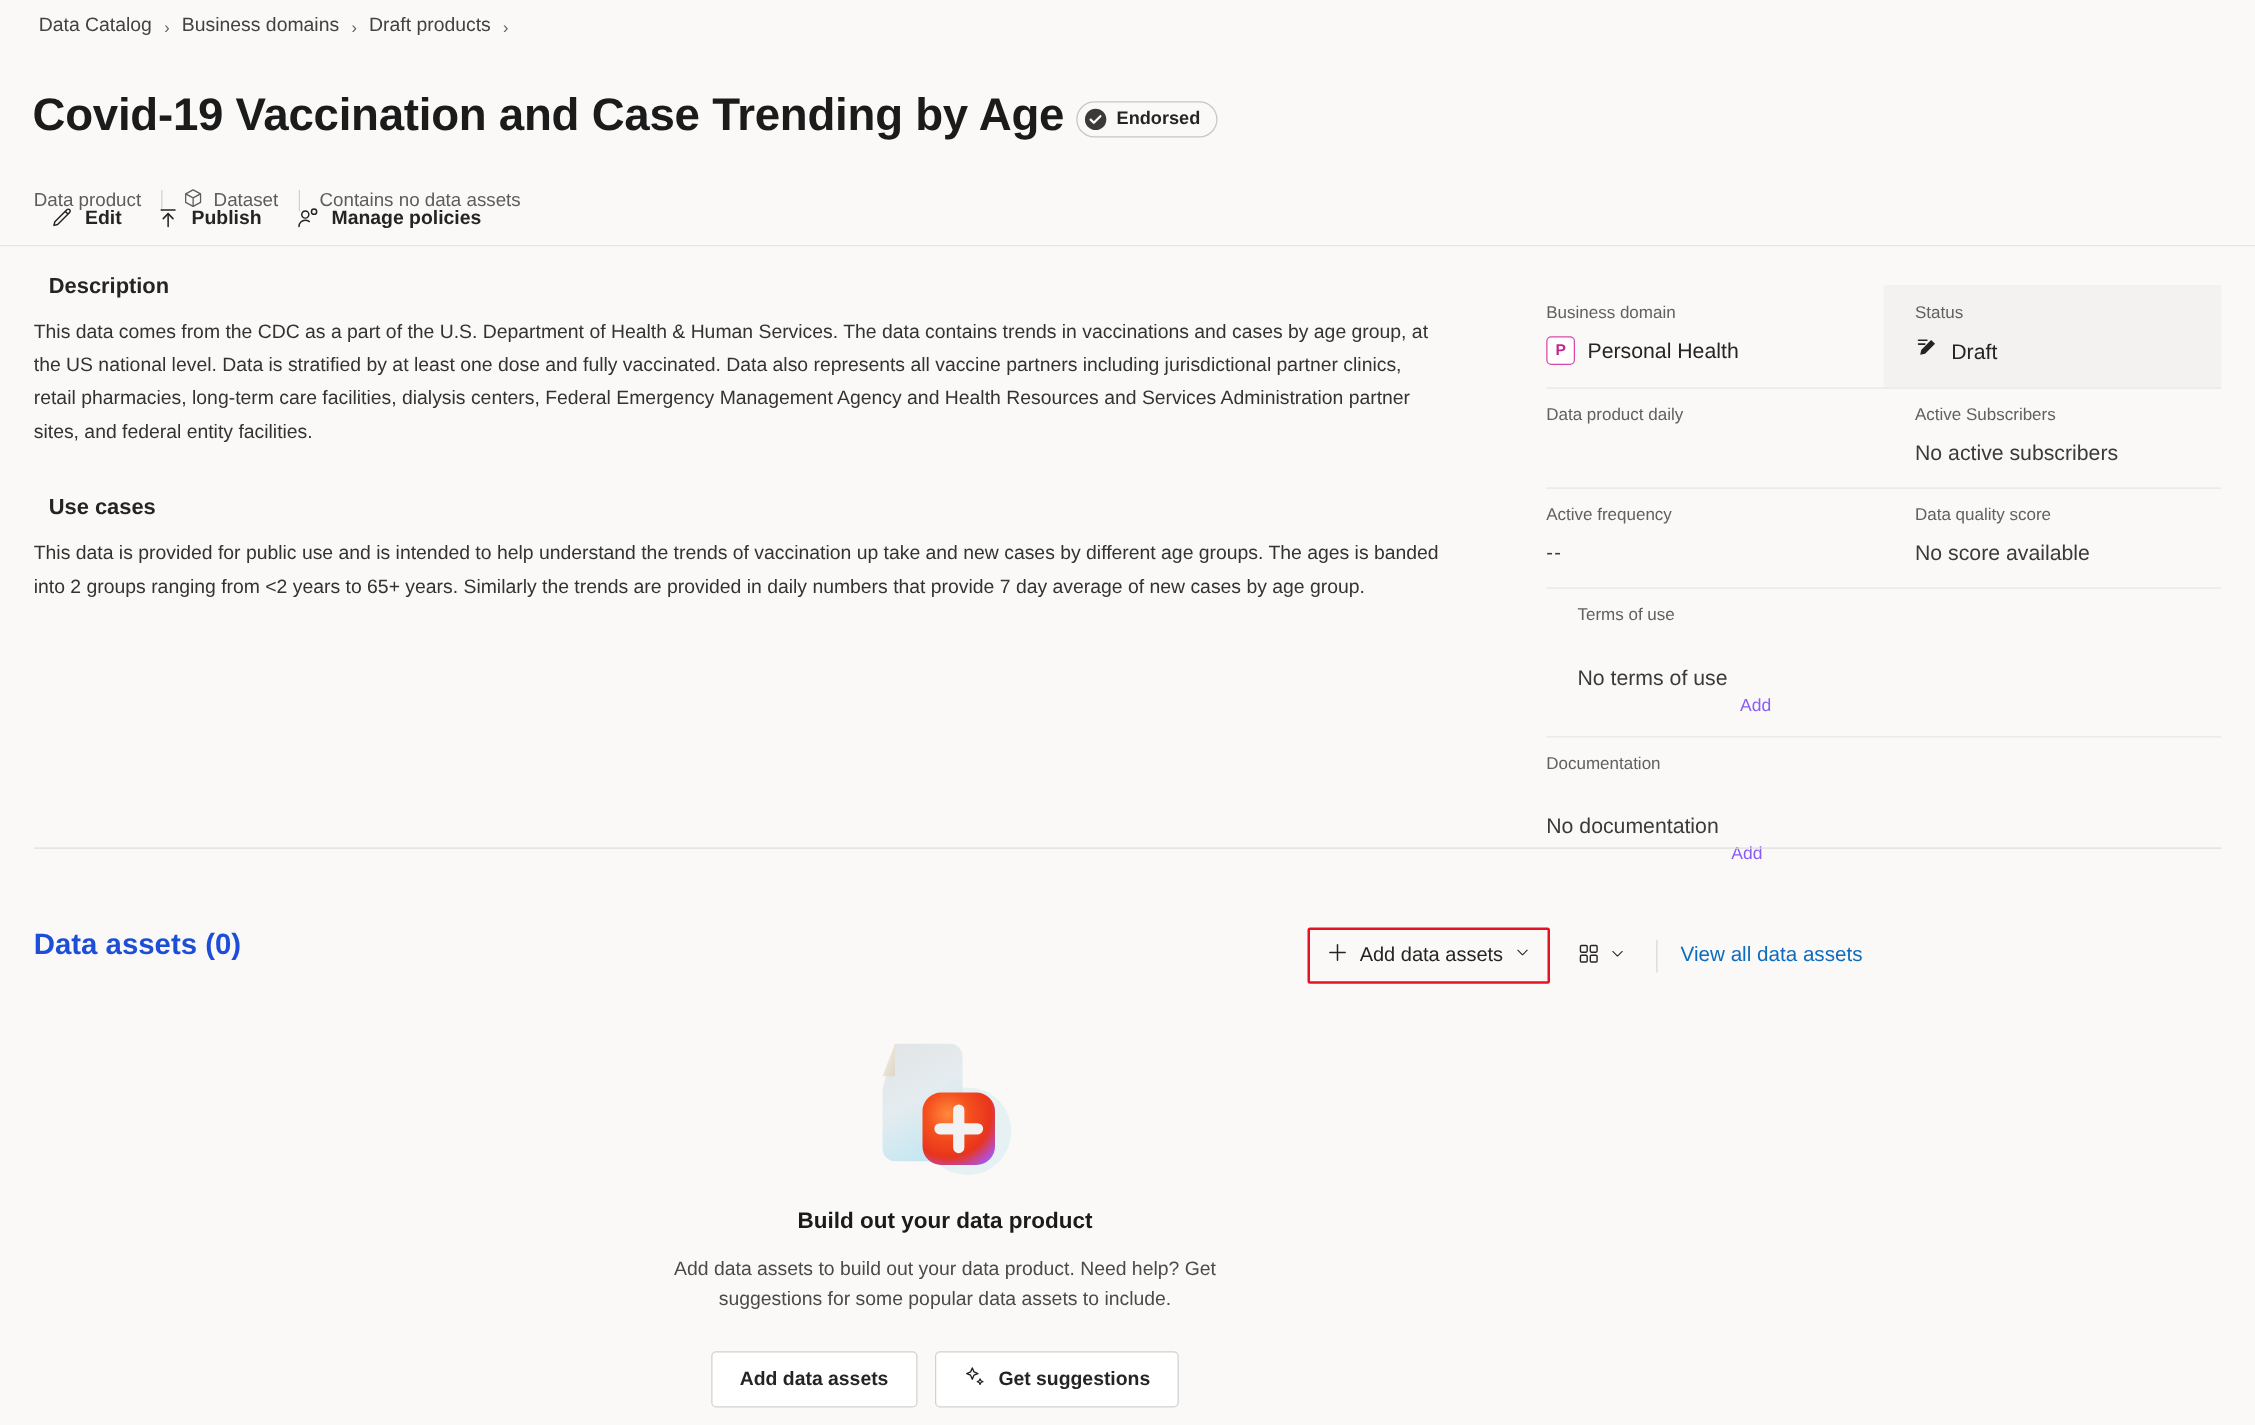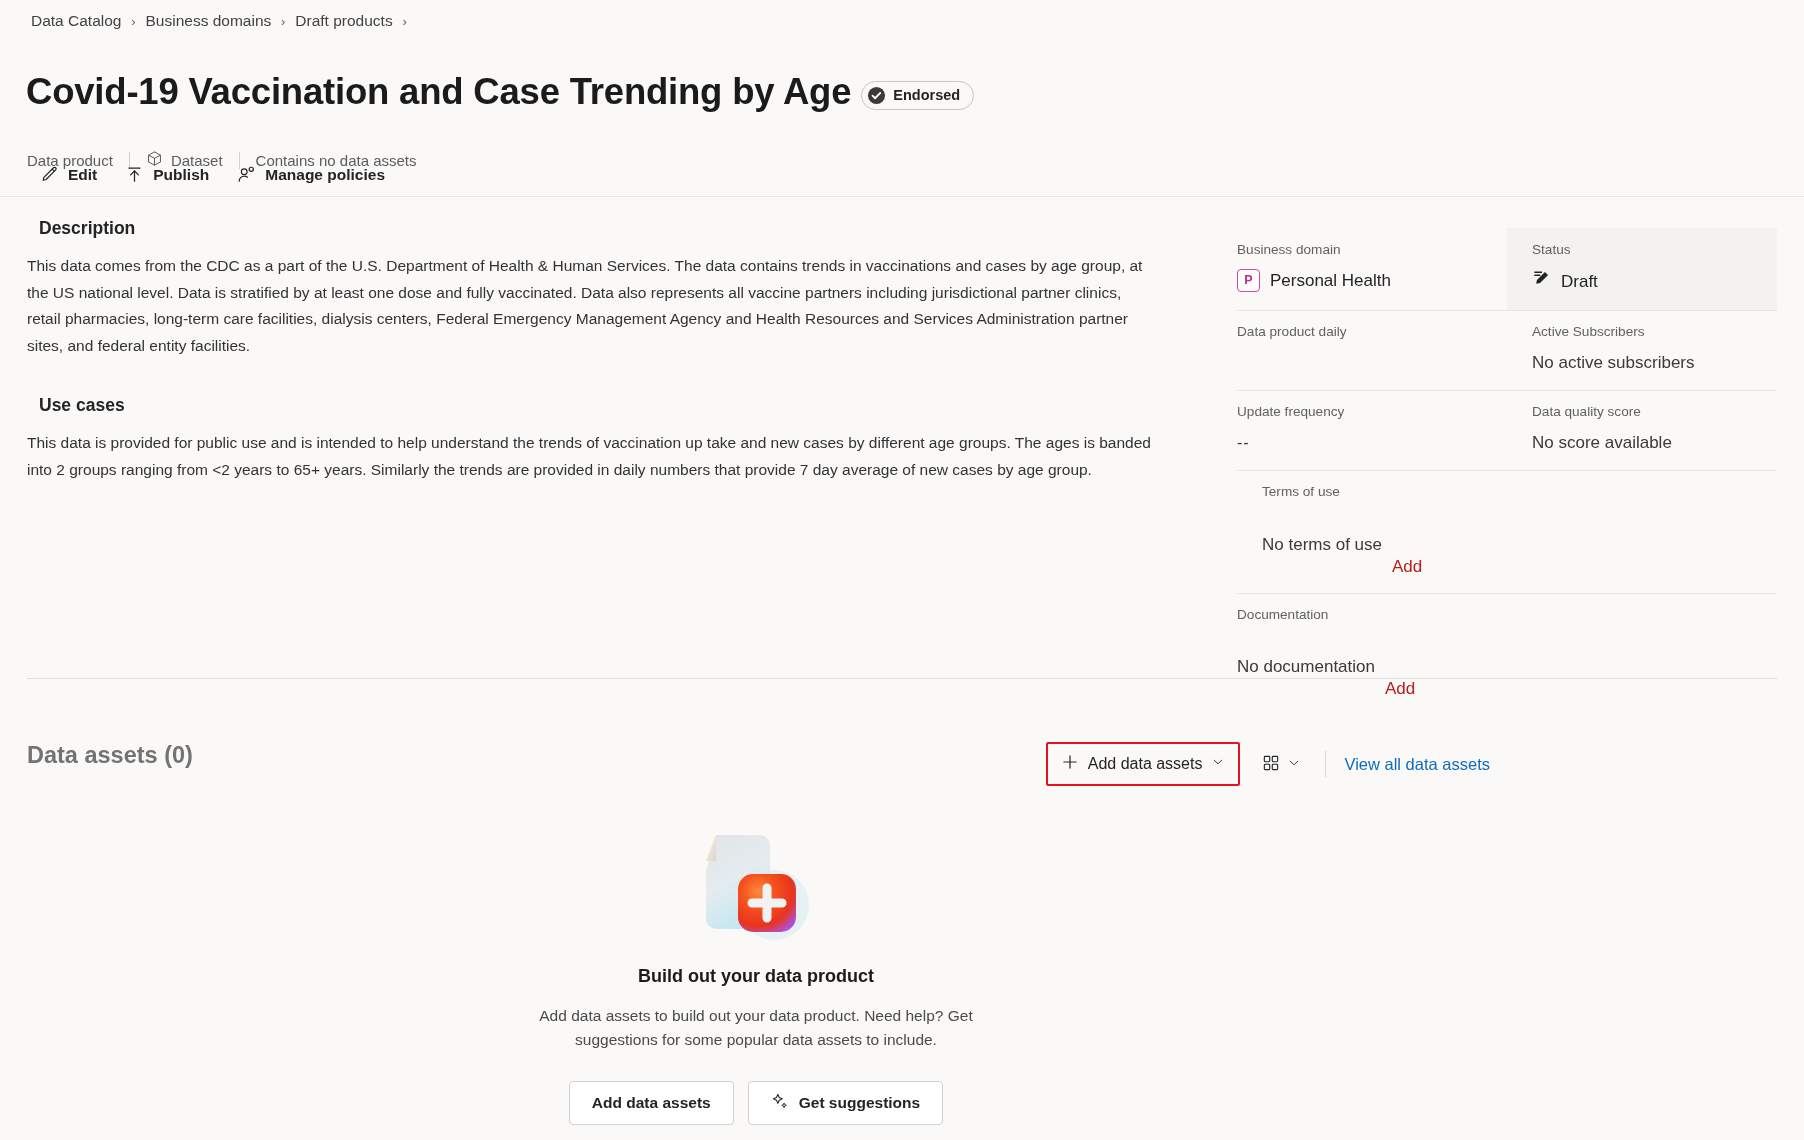--- a/index.html
+++ b/index.html
@@ -99,34 +99,34 @@
     gap: 10px; min-height: 23px; line-height: 1.25;
   }
   .prop-value.muted { color: #3b3a39; }
   .dom-chip {
     display: inline-flex; align-items: center; justify-content: center;
     width: 23px; height: 23px; border: 1.4px solid #d946a8;
     color: #c2298f; border-radius: 4px; font-size: 12.5px; font-weight: 600;
     background: #fff;
   }
   .link {
-    color: #b91c1c; cursor: pointer; font-size: 17px; margin-top: 44px;
+    color: #8b5cf6; cursor: pointer; font-size: 14px; margin-top: 44px;
   }
   .dash { color: #3b3a39; font-size: 16px; letter-spacing: 1px; }
 
   
   .big-rule {
     position: absolute; left: 27px; top: 678px; width: 1750px; height: 1px;
     background: #e0dedc;
   }
 
   
   .assets-head {
     position: absolute; left: 27px; top: 742px;
-    font-size: 23.5px; font-weight: 600; color: #737373;
+    font-size: 23.5px; font-weight: 600; color: #1d4ed8;
   }
   .assets-actions {
     position: absolute; right: 22px; top: 742px;
     display: flex; align-items: center; gap: 0px;
   }
   .add-assets-wrap {
     border: 2.4px solid #e81123; padding: 4px 5px; border-radius: 2px;
     margin-right: 14px;
   }
   .btn-flat {
@@ -280,21 +280,21 @@
         <div class="prop-value"></div>
       </div>
       <div class="prop-cell right">
         <div class="prop-label">Active Subscribers</div>
         <div class="prop-value muted">No active subscribers</div>
       </div>
     </div>
 
     <div class="prop-row">
       <div class="prop-cell">
-        <div class="prop-label">Update frequency</div>
+        <div class="prop-label">Active frequency</div>
         <div class="prop-value dash">--</div>
       </div>
       <div class="prop-cell right">
         <div class="prop-label">Data quality score</div>
         <div class="prop-value muted">No score available</div>
       </div>
     </div>
 
     <div class="prop-row">
       <div class="prop-cell right">

